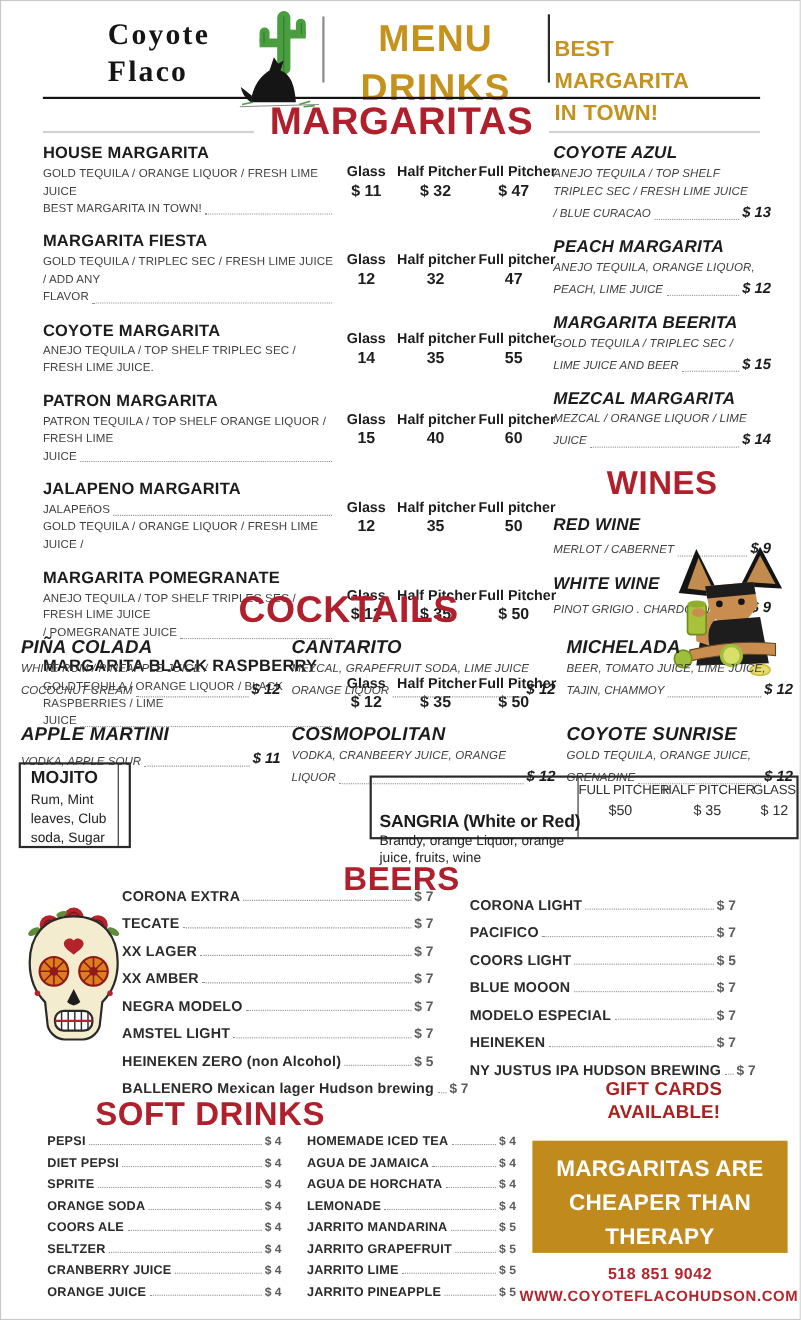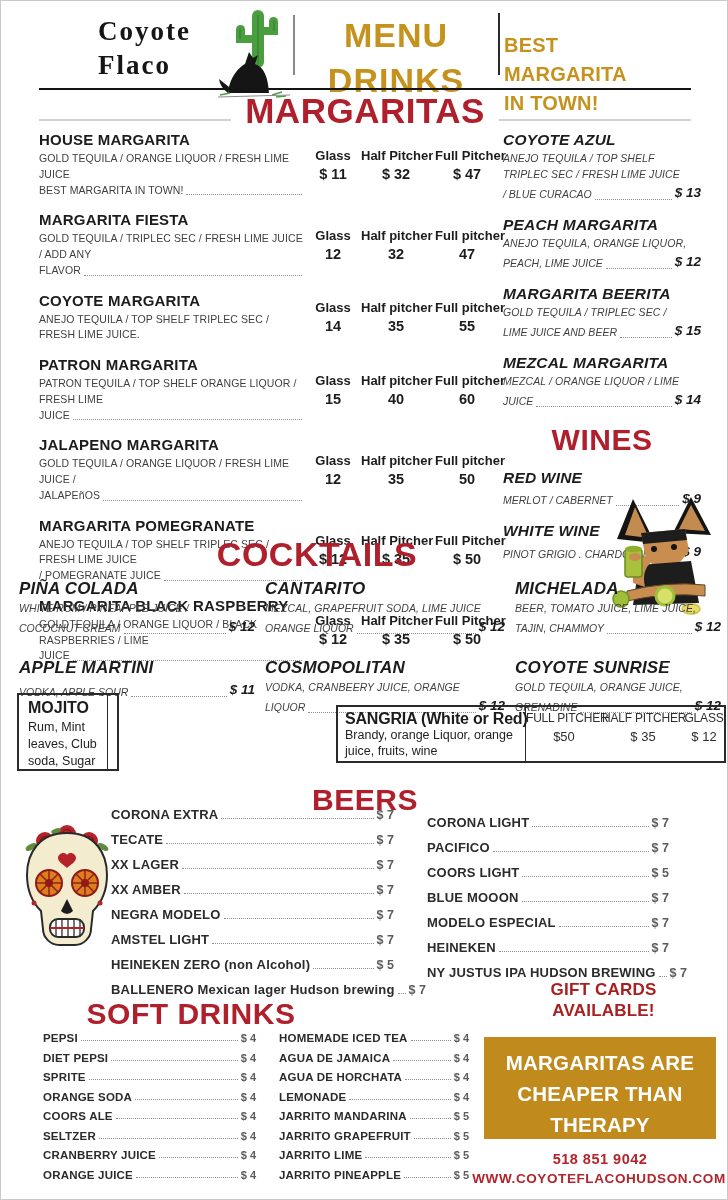--- a/index.html
+++ b/index.html
@@ -63,21 +63,21 @@
   .cocktails-grid .rname{font-size:17px;}
 
   
   .mojito-box{position:absolute;left:16px;top:692px;width:102px;height:78px;border:2px solid #2a2a2a;padding:4px 0 0 9px;}
   .mojito-inner-line{position:absolute;right:9px;top:0;bottom:0;width:1.5px;background:#2a2a2a;}
   .mojito-title{font-size:16px;font-weight:800;margin-bottom:2px;}
   .mojito-desc{font-size:12.5px;line-height:1.35;color:#222;width:78px;}
 
   .sangria-box{position:absolute;left:335px;top:704px;width:390px;height:58px;border:2px solid #2a2a2a;display:flex;}
   .sangria-left{width:188px;padding:3px 4px 0 7px;border-right:1.5px solid #2a2a2a;}
-  .sangria-title{font-size:16px;font-weight:800;white-space:nowrap;letter-spacing:-.2px;}
+  .sangria-title{font-size:16px;font-weight:800;white-space:nowrap;letter-spacing:-.2px;margin-top:29px;}
   .sangria-desc{font-size:12.5px;line-height:1.25;color:#222;}
   .sangria-right{flex:1;padding-top:4px;}
   .sg-grid{display:grid;grid-template-columns:76px 82px 40px;column-gap:0;text-align:center;}
   .sg-head span{font-size:12px;color:#2e2e2e;letter-spacing:-.2px;white-space:nowrap;}
   .sg-vals span{font-size:13px;color:#2e2e2e;margin-top:4px;}
 
   
   .beers-heading{left:0;top:782px;width:728px;font-size:30px;}
   .beers-left{position:absolute;left:110px;top:806px;width:283px;}
   .beers-right{position:absolute;left:426px;top:814px;width:242px;}
@@ -237,25 +237,25 @@
             <span>15</span>
             <span>40</span>
             <span>60</span>
           </div>
         </div>
       </div>
 
       <div class="mitem">
         <div class="mleft">
           <div class="mname">JALAPENO MARGARITA</div>
-          <div class="mdesc-line">GOLD TEQUILA / ORANGE LIQUOR / FRESH LIME JUICE /</div>
           <div class="mdesc-line dotline">
             <span>JALAPEñOS</span>
             <span class="leader"></span>
           </div>
+          <div class="mdesc-line">GOLD TEQUILA / ORANGE LIQUOR / FRESH LIME JUICE /</div>
         </div>
         <div class="mprices">
           <div class="mp-grid mp-head">
             <span>Glass</span>
             <span>Half pitcher</span>
             <span>Full pitcher</span>
           </div>
           <div class="mp-grid mp-vals">
             <span>12</span>
             <span>35</span>

